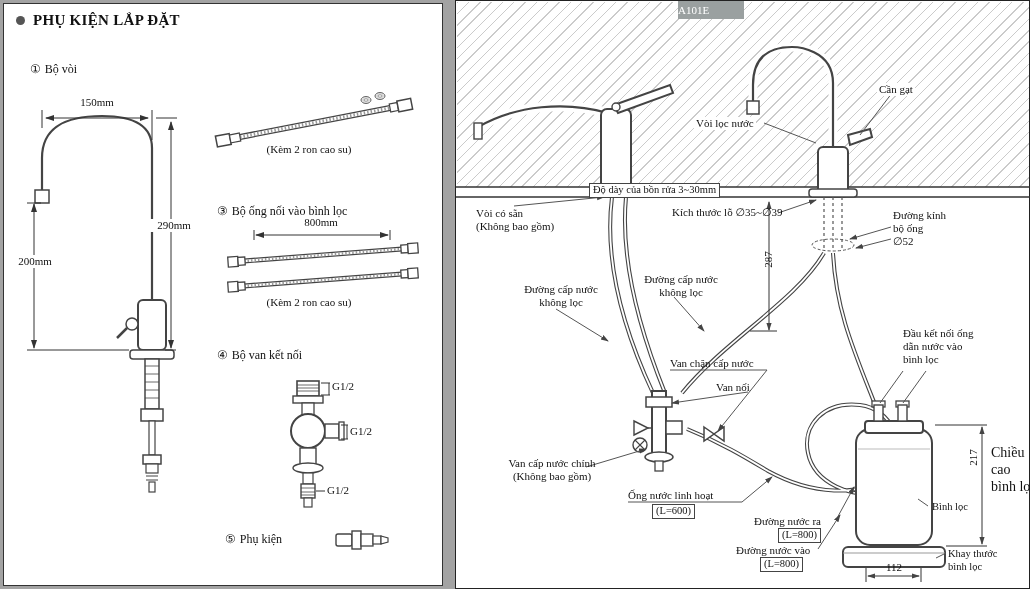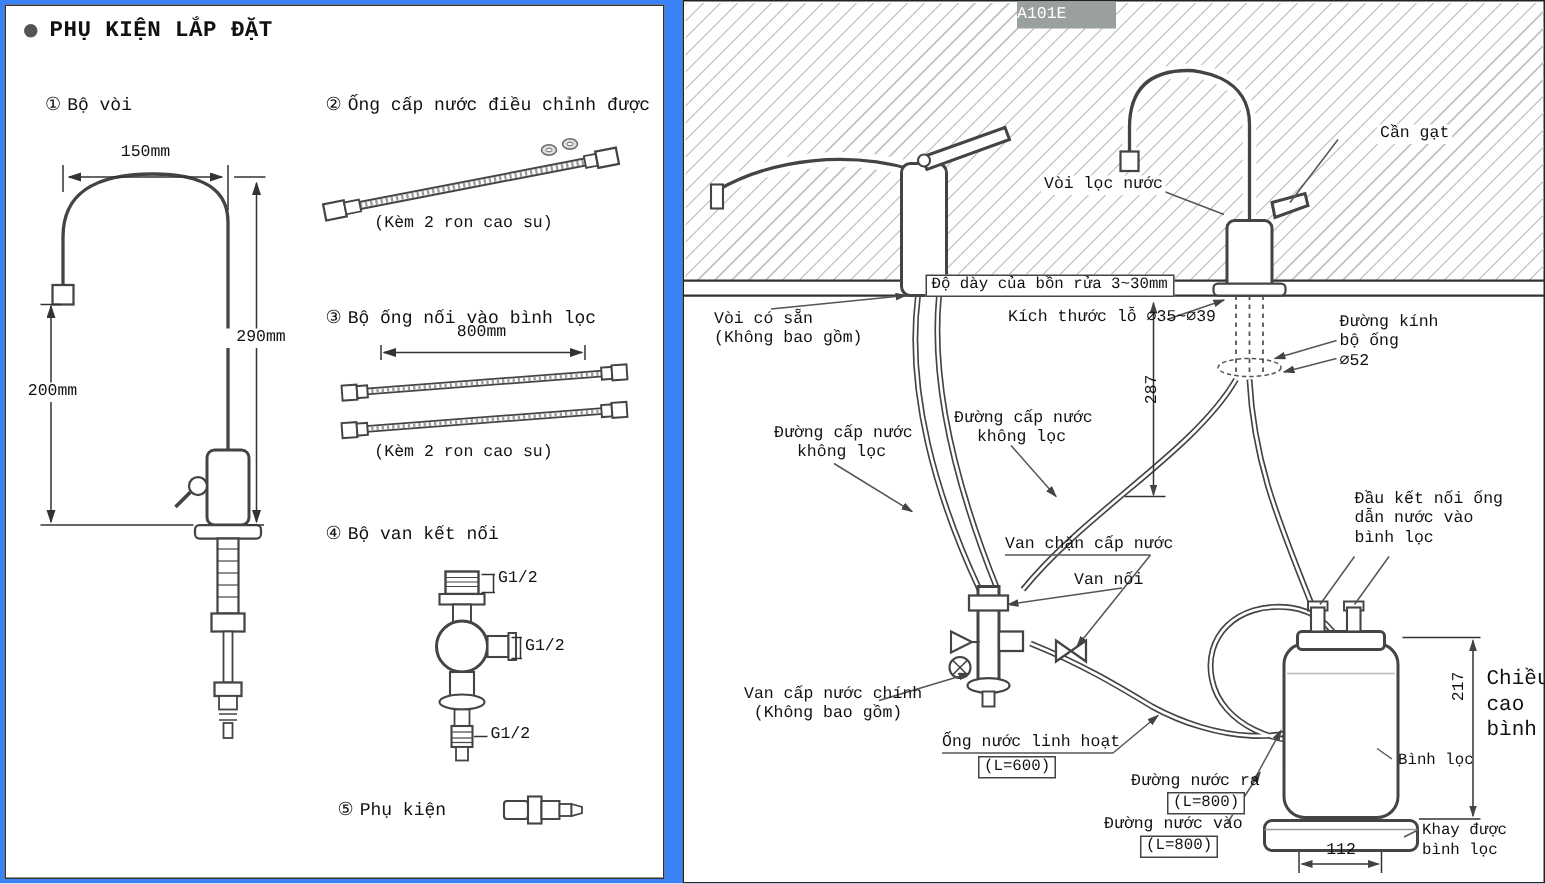--- a/index.html
+++ b/index.html
@@ -1,17 +1,17 @@
 <!DOCTYPE html>
 <html><head>
 <meta charset="utf-8">
 <style>
   html,body{margin:0;padding:0;background:#fff;}
-  .screen{position:relative;width:1030px;height:589px;background:#3b82f6;overflow:hidden;
-          font-family:Liberation Mono, monospace;color:#111;}
+  .screen{position:relative;width:1030px;height:589px;background:#a3a3a3;overflow:hidden;
+          font-family:Liberation Serif, serif;color:#111;}
   .panel{position:absolute;box-sizing:border-box;background:#fff;}
   #left-panel{left:3px;top:3px;width:440px;height:583px;border:1px solid #333;}
   #right-panel{left:455px;top:0;width:575px;height:589px;border:1px solid #222;}
   .hatch{position:absolute;left:1px;top:1px;width:572px;height:185px;
          background:repeating-linear-gradient(135deg,#cbcbcb 0 1px,transparent 1px 8px);}
   svg.layer{position:absolute;left:0;top:0;}
   .lbl{position:absolute;font-size:11px;line-height:1.2;white-space:nowrap;}
   .ctr{text-align:center;}
   .wbg{background:#fff;padding:0 2px;}
   .boxed{border:1px solid #444;background:#fff;padding:0 3px;display:inline-block;font-size:10.5px;}
@@ -167,23 +167,20 @@
         <rect x="348" y="527" width="9" height="18" stroke-width="1.4"></rect>
         <rect x="357" y="530" width="12" height="12" stroke-width="1.3"></rect>
         <rect x="369" y="532" width="8" height="8" stroke-width="1.2"></rect>
         <polygon points="377,532 384,534 384,538 377,540" stroke-width="1.2"></polygon>
       </g>
     </svg>
 
     <div class="item-label" style="left:26px;top:58px;">
       <span class="num">①</span><span>Bộ vòi</span>
     </div>
-    <div class="item-label" style="left:213px;top:58px;">
-      <span class="num">②</span><span>Ống cấp nước điều chỉnh được</span>
-    </div>
     <div class="item-label" style="left:213px;top:200px;">
       <span class="num">③</span><span>Bộ ống nối vào bình lọc</span>
     </div>
     <div class="item-label" style="left:213px;top:344px;">
       <span class="num">④</span><span>Bộ van kết nối</span>
     </div>
     <div class="item-label" style="left:221px;top:528px;">
       <span class="num">⑤</span><span>Phụ kiện</span>
     </div>
 
@@ -309,23 +306,23 @@
         <line x1="172" y1="501" x2="286" y2="501"></line>
         <line x1="286" y1="501" x2="316" y2="476" marker-end="url(#a2)"></line>
         <line x1="380" y1="519" x2="398" y2="486" marker-end="url(#a2)"></line>
         <line x1="362" y1="548" x2="384" y2="514" marker-end="url(#a2)"></line>
         <line x1="472" y1="505" x2="462" y2="498"></line>
         <line x1="490" y1="552" x2="480" y2="557"></line>
       </g>
     </svg>
 
     <div class="model-badge">A101E</div>
-    <div class="lbl wbg" style="left:462px;top:82px;">Cần gạt</div>
+    <div class="lbl wbg" style="left:421px;top:82px;">Cần gạt</div>
     <div class="lbl wbg" style="left:238px;top:116px;">Vòi lọc nước</div>
-    <div class="lbl boxed" style="left:133px;top:182px;margin-left:28px;">Độ dày của bồn rửa 3~30mm</div>
+    <div class="lbl boxed" style="left:133px;top:182px;">Độ dày của bồn rửa 3~30mm</div>
 
     <div class="lbl" style="left:20px;top:206px;">
       <div>Vòi có sẵn</div>
       <div>(Không bao gồm)</div>
     </div>
 
     <div class="lbl" style="left:216px;top:205px;">Kích thước lỗ ∅35~∅39</div>
 
     <div class="lbl" style="left:437px;top:208px;">
       <div>Đường kính</div>
@@ -370,19 +367,19 @@
 
     <div class="lbl sm" style="left:535px;top:444px;">
       <div>Chiều</div>
       <div>cao</div>
       <div>bình lọc</div>
     </div>
 
     <div class="lbl" style="left:476px;top:500px;font-size:10.5px;">Bình lọc</div>
 
     <div class="lbl" style="left:492px;top:547px;font-size:10.5px;">
-      <div>Khay được</div>
+      <div>Khay thước</div>
       <div>bình lọc</div>
     </div>
 
     <div class="lbl ctr" style="left:416px;top:560px;width:44px;">112</div>
   </div>
 </div>
 
 </body></html>

